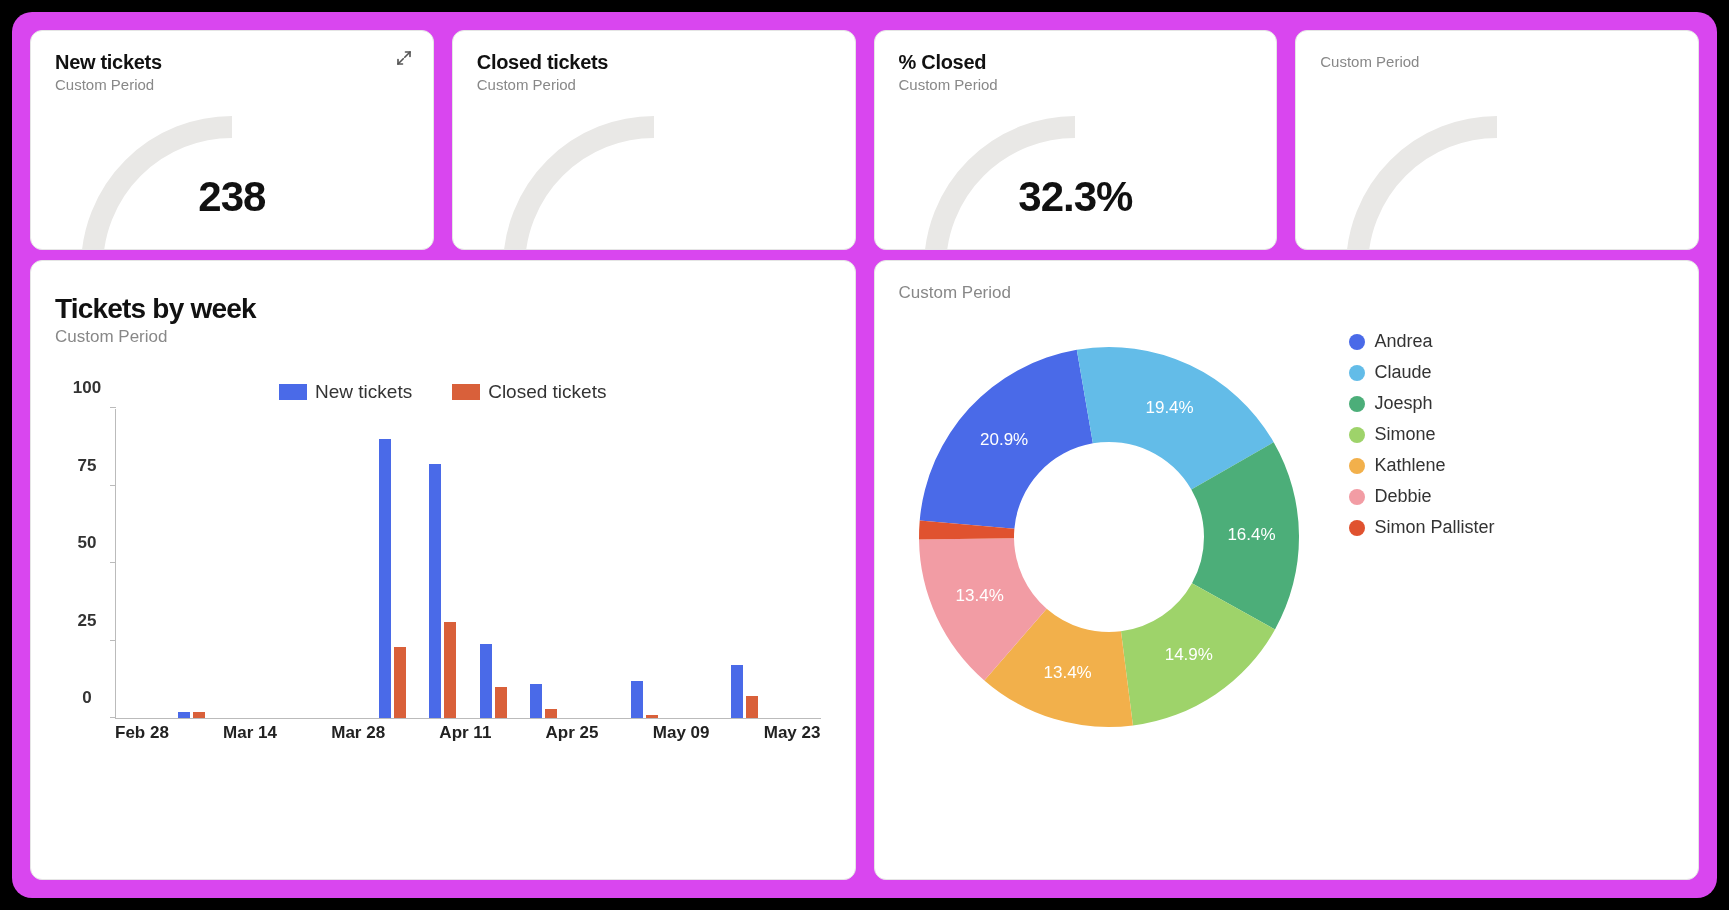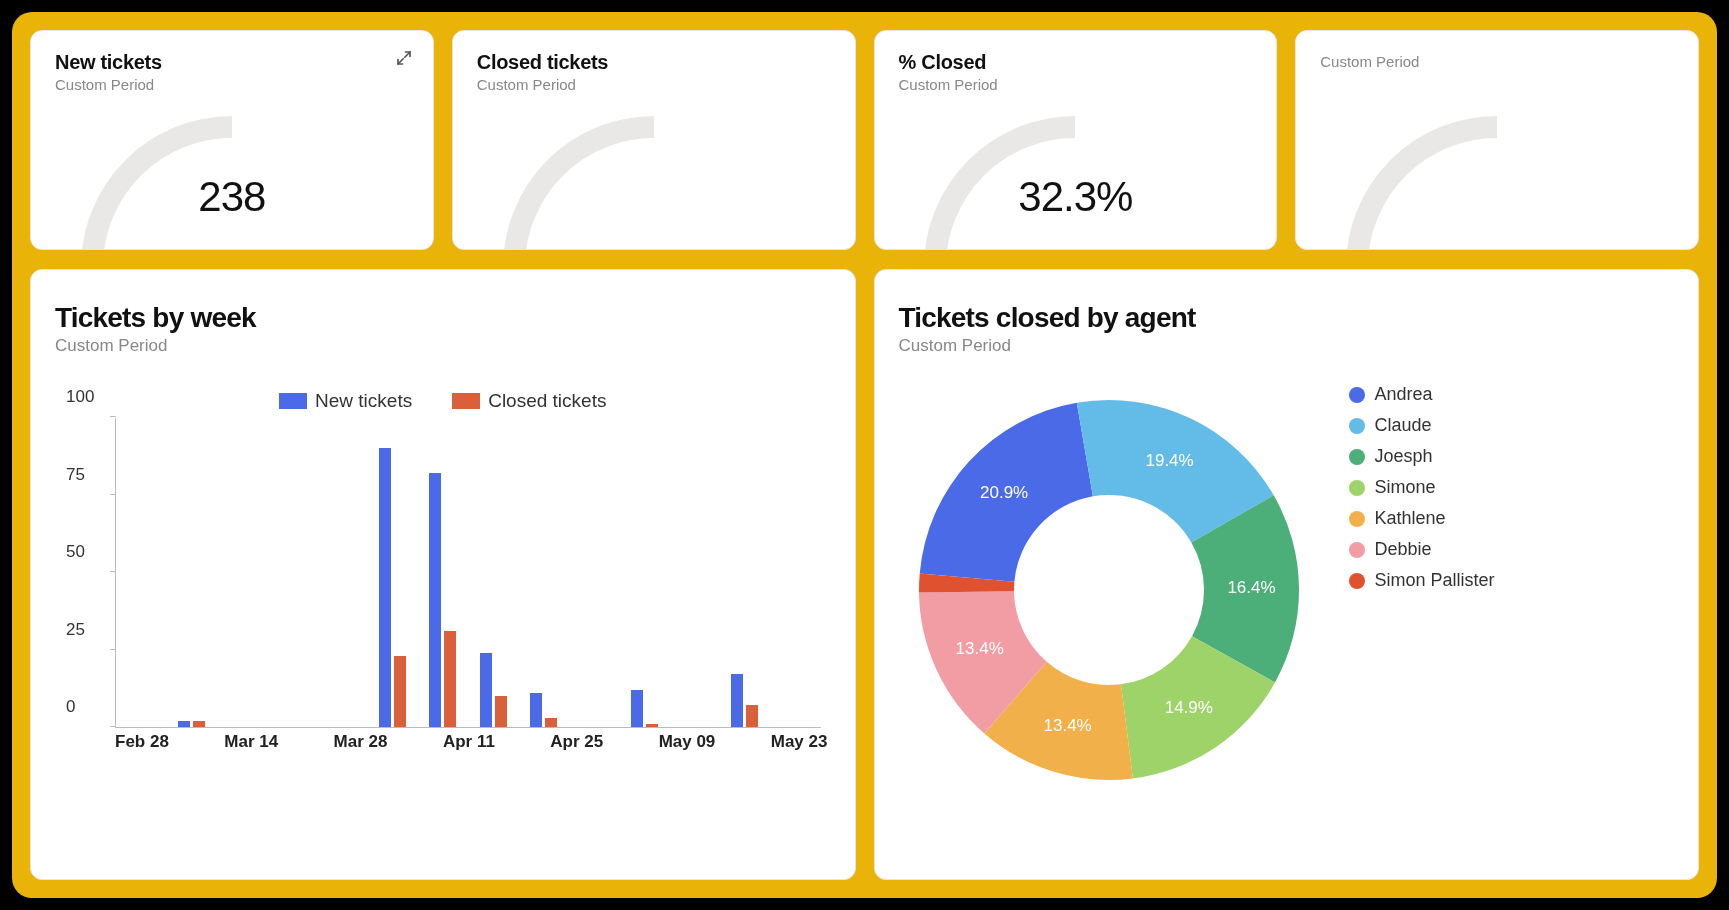--- a/index.html
+++ b/index.html
@@ -2,26 +2,26 @@
 <html><head>
 <meta charset="utf-8">
 <style>
   * { box-sizing: border-box; margin: 0; padding: 0; }
   body {
     font-family: -apple-system, BlinkMacSystemFont, "Segoe UI", Helvetica, Arial, sans-serif;
     background: #000;
     padding: 12px;
   }
   .dashboard {
-    background: #eab308;
+    background: #d946ef;
     border-radius: 20px;
     padding: 18px;
     display: flex;
     flex-direction: column;
-    gap: 19px;
+    gap: 10px;
     height: 886px;
   }
   .top-row {
     display: grid;
     grid-template-columns: repeat(4, 1fr);
     gap: 18px;
     height: 220px;
   }
   .bottom-row {
     display: grid;
@@ -63,21 +63,21 @@
     display: flex;
     justify-content: center;
   }
   .gauge-svg { display:block; }
   .gauge-value {
     position: absolute;
     left: 0; right: 0;
     bottom: 28px;
     text-align: center;
     font-size: 42px;
-    font-weight: 400;
+    font-weight: 700;
     color: #111;
     letter-spacing: -1px;
   }
   .gauge-sub {
     position: absolute;
     left: 0; right: 0;
     bottom: 10px;
     text-align: center;
     font-size: 16px;
     color: #555;
@@ -117,36 +117,37 @@
     height: 310px;
     margin-left: 60px;
     margin-right: 10px;
     border-left: 1px solid #bbb;
     border-bottom: 1px solid #bbb;
   }
   .y-tick {
     position: absolute;
     left: -50px;
     width: 42px;
-    text-align: left;
+    text-align: center;
     font-size: 17px;
     color: #333;
     transform: translateY(-50%);
+    font-weight: bold;
   }
   .y-tick.major::after {
     content:"";
     position:absolute;
     left: 50px; right: -620px;
     top: 50%;
     border-top: 0px solid #eee;
   }
   .x-labels {
     display: flex;
     margin-left: 60px;
-    margin-right: 3px;
+    margin-right: 10px;
     justify-content: space-between;
     font-size: 17px;
     font-weight: 600;
     color: #222;
     margin-top: 4px;
   }
   .bar-group {
     position: absolute;
     bottom: 0;
     width: 28px;
@@ -320,21 +321,20 @@
             <span>Mar 28</span>
             <span>Apr 11</span>
             <span>Apr 25</span>
             <span>May 09</span>
             <span>May 23</span>
           </div>
       </div>
     </div>
 
     <div class="card">
-      <div class="panel-title">Tickets closed by agent</div>
       <div class="panel-sub">Custom Period</div>
       <div class="donut-panel-body">
         <svg id="donut" class="donut-svg" width="420" height="420" viewBox="0 0 420 420">
             <path d="M 20.723007362568353 193.44040887794486 A 190 190 0 0 1 177.79091248235815 22.749967473218078 L 193.8954562411791 116.37498373660904 A 95 95 0 0 0 115.36150368128418 201.72020443897242 Z" fill="#4a6ae8"></path>
             <text x="105.1398405610029" y="113.50856534164232" class="slice-label">20.9%</text>
             <path d="M 177.79091248235815 22.749967473218078 A 190 190 0 0 1 374.6773113048155 115.2298404484993 L 292.33865565240774 162.61492022424966 A 95 95 0 0 0 193.8954562411791 116.37498373660904 Z" fill="#63bce8"></path>
             <text x="270.5835186655677" y="81.01981832041477" class="slice-label">19.4%</text>
             <path d="M 374.6773113048155 115.2298404484993 A 190 190 0 0 1 375.9844572791786 302.4616674181065 L 292.9922286395893 256.23083370905323 A 95 95 0 0 0 292.33865565240774 162.61492022424966 Z" fill="#4cae79"></path>
             <text x="352.4965273755188" y="209.00517040754042" class="slice-label">16.4%</text>
             <path d="M 375.9844572791786 302.4616674181065 A 190 190 0 0 1 233.94490764089267 398.4851224846914 L 221.97245382044633 304.2425612423457 A 95 95 0 0 0 292.9922286395893 256.23083370905323 Z" fill="#9ed36a"></path>

